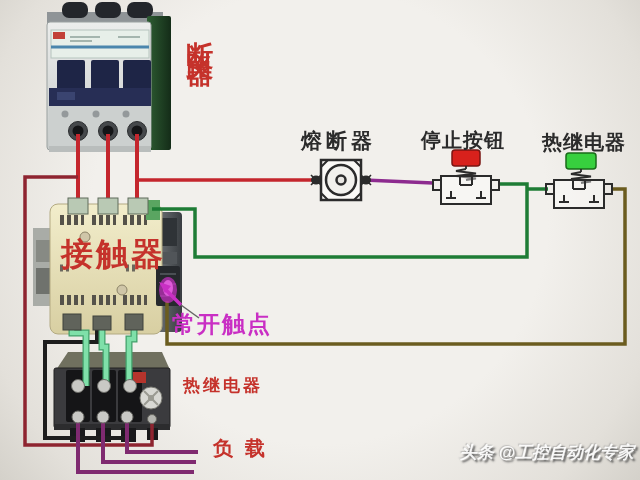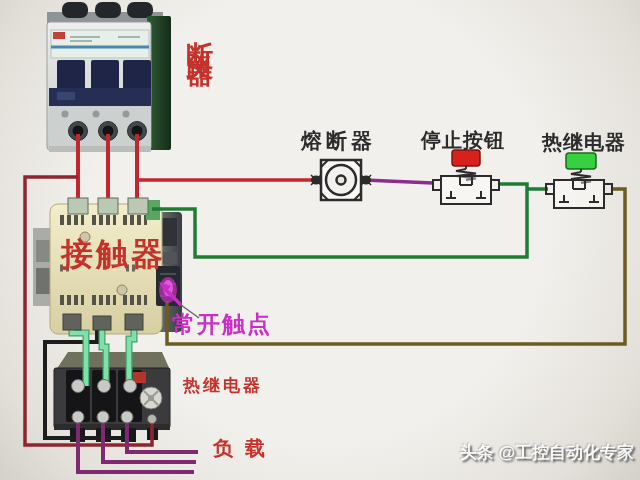--- a/index.html
+++ b/index.html
@@ -19,20 +19,21 @@
   #label-stop{left:421px;top:129px;font-size:20px;letter-spacing:1px;}
   #label-start{left:542px;top:131px;font-size:20px;letter-spacing:1px;}
   #label-contactor{left:61px;top:237px;font-size:32px;letter-spacing:3px;}
   #label-nc{left:172px;top:312px;font-size:23px;letter-spacing:2px;}
   #label-relay{left:183px;top:377px;font-size:17px;letter-spacing:3px;}
   #label-load{left:213px;top:437px;font-size:20px;letter-spacing:12px;}
   #watermark{
     position:absolute;right:6px;top:441px;font-size:17px;font-weight:bold;
     color:rgba(255,255,255,0.92);
     text-shadow:2px 2px 2px rgba(80,80,80,0.9), -1px -1px 1px rgba(150,150,150,0.5);
+    font-style:italic;
   }
 </style>
 </head>
 <body>
 
 <div class="stage">
 
 <svg width="640" height="480" viewBox="0 0 640 480">
   <defs>
     <linearGradient id="gradBody" x1="0" y1="0" x2="0" y2="1">

